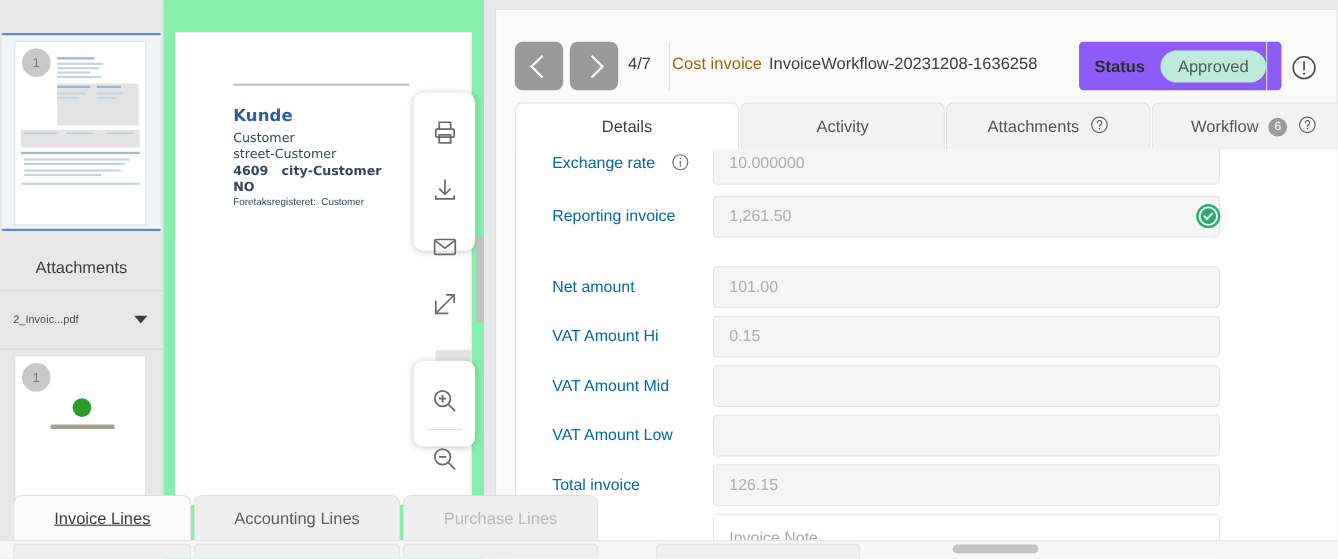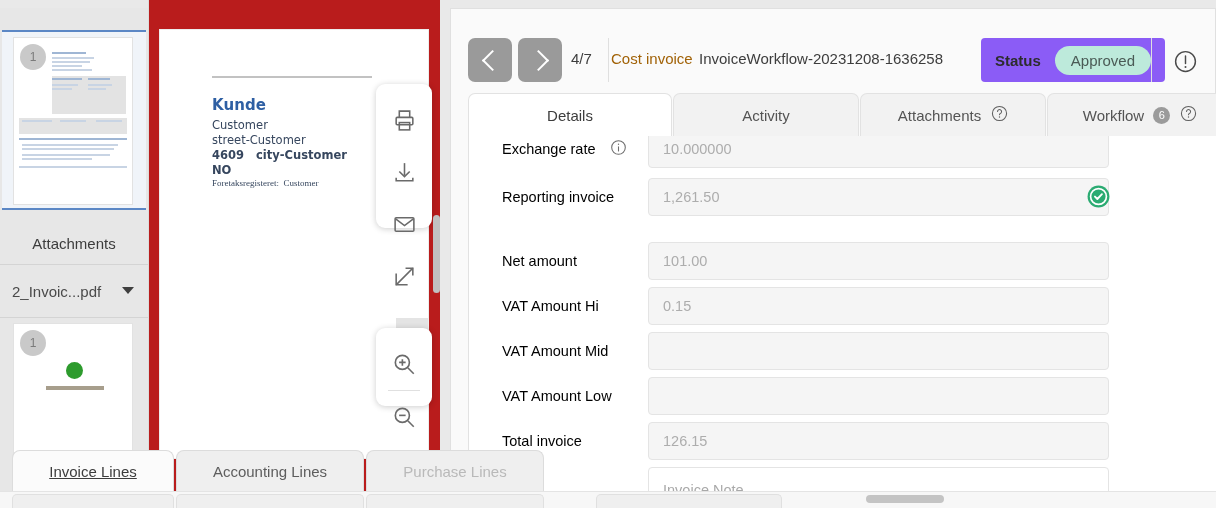--- a/index.html
+++ b/index.html
@@ -25,41 +25,41 @@
   .fx{position:absolute;background:#c8d4e4;}
   .fxg{position:absolute;background:#e3e3e3;}
   .fxb{position:absolute;background:#9fb6d4;}
 
   .attach-head{position:absolute;left:0;top:222px;width:148px;height:42px;
       display:flex;align-items:center;justify-content:center;
       color:#3c3c3c;font-size:15px;background:#e7e7e7;}
   .attach-sep{position:absolute;left:0;top:264px;width:148px;height:1px;background:#d4d4d4;}
   .attach-sel{position:absolute;left:0;top:265px;width:148px;height:52px;
       display:flex;align-items:center;background:#e7e7e7;}
-  .attach-name{margin-left:12px;color:#4a4a4a;font-size:15px;}
+  .attach-name{margin-left:12px;color:#4a4a4a;font-size:10px;}
   .caret{position:absolute;right:14px;top:22px;width:0;height:0;
       border-left:6px solid transparent;border-right:6px solid transparent;border-top:7px solid #3f3f3f;}
   .attach-sep2{position:absolute;left:0;top:317px;width:148px;height:1px;background:#d4d4d4;}
 
   .thumb-card2{position:absolute;left:2px;top:320px;width:144px;height:138px;background:#e7e7e7;}
   .thumb-inner2{position:absolute;left:12px;top:4px;width:118px;height:134px;background:#fff;
       box-shadow:0 0 0 1px #e2e2e2;overflow:hidden;}
   .green-dot{position:absolute;left:52px;top:38px;width:17px;height:17px;border-radius:50%;background:#2d9b2d;}
   .tiny-cap{position:absolute;left:32px;top:62px;width:58px;height:4px;background:#8a7d66;opacity:.75;}
 
   
-  #doc-viewer{position:absolute;left:148px;top:0;width:292px;height:508px;background:#b91c1c;}
+  #doc-viewer{position:absolute;left:148px;top:0;width:292px;height:508px;background:#86efac;}
   #doc-page{position:absolute;left:12px;top:30px;width:268px;height:428px;background:#fff;
       box-shadow:0 0 0 1px #ededed;overflow:hidden;}
   .hl{position:absolute;left:52px;top:46px;width:160px;height:2px;background:#c2c2c2;}
   .kunde{position:absolute;left:52px;top:66px;color:#2e5fa3;font-weight:bold;font-size:15px;
       font-family:"DejaVu Sans",sans-serif;letter-spacing:.1px;}
   .dline{position:absolute;left:52px;color:#36465e;font-size:11.5px;font-family:"DejaVu Sans",sans-serif;white-space:pre;}
   .dline.b{font-weight:bold;}
-  .dsmall{position:absolute;left:52px;color:#36465e;font-size:9px;font-family:Liberation Serif, serif;white-space:pre;}
+  .dsmall{position:absolute;left:52px;color:#36465e;font-size:9px;font-family:Liberation Sans, sans-serif;white-space:pre;}
   .iban{position:absolute;left:250px;top:308px;color:#2e5fa3;font-weight:bold;font-size:11px;
       font-family:"DejaVu Sans",sans-serif;}
   .docgray{position:absolute;left:236px;top:288px;width:44px;height:52px;background:#e4e4e4;}
 
   
   .palette{position:absolute;background:#fff;border-radius:9px;
       box-shadow:0 1px 6px rgba(0,0,0,.20);}
   #palette-actions{left:228px;top:84px;width:56px;height:124px;padding:10px 0;}
   #palette-zoom{left:228px;top:328px;width:56px;height:58px;padding:10px 0;}
   .tool{width:56px;height:52px;display:flex;align-items:center;justify-content:center;cursor:pointer;}
@@ -113,21 +113,21 @@
   #tab-details{left:17px;width:204px;}
   #tab-activity{left:222px;width:186px;}
   #tab-attachments{left:409px;width:186px;}
   #tab-workflow{left:596px;width:186px;}
 
   
   #tabbody{position:absolute;left:17px;top:127px;width:749px;height:373px;background:#fff;
       border-left:1px solid #e2e2e2;overflow:hidden;}
 
   .frow{position:absolute;left:0;width:720px;height:45px;}
-  .flabel{position:absolute;left:33px;top:11px;color:#000000;font-size:14.5px;white-space:nowrap;}
+  .flabel{position:absolute;left:33px;top:11px;color:#0369a1;font-size:14.5px;white-space:nowrap;}
   .finfo{position:absolute;top:9px;cursor:pointer;}
   .finput{position:absolute;left:179px;width:461px;height:38px;background:#f5f5f5;
       border:1px solid #e4e4e4;border-radius:4px;box-sizing:border-box;
       color:#adadad;font-size:14.5px;font-family:"Liberation Sans",sans-serif;
       padding:0 14px;line-height:36px;white-space:nowrap;overflow:hidden;}
   .finput.white{background:#ffffff;color:#a9a9a9;}
   .valid-ok{position:absolute;left:617px;top:6px;width:25px;height:25px;}
 
   
   #btabs{position:absolute;left:0;bottom:16px;width:560px;height:42px;}

